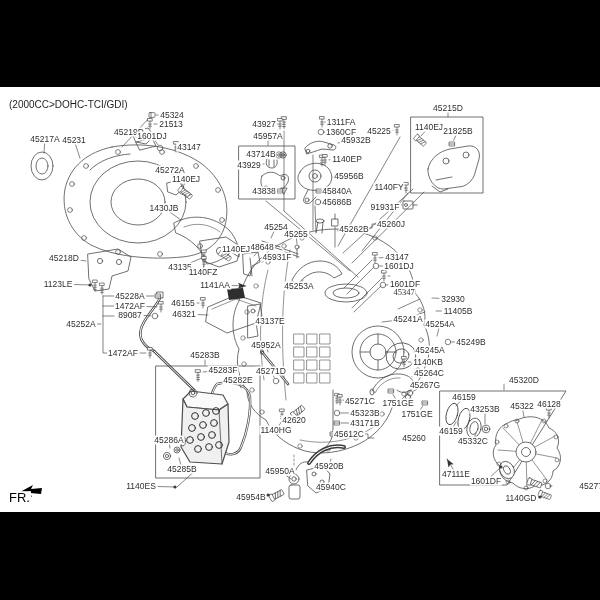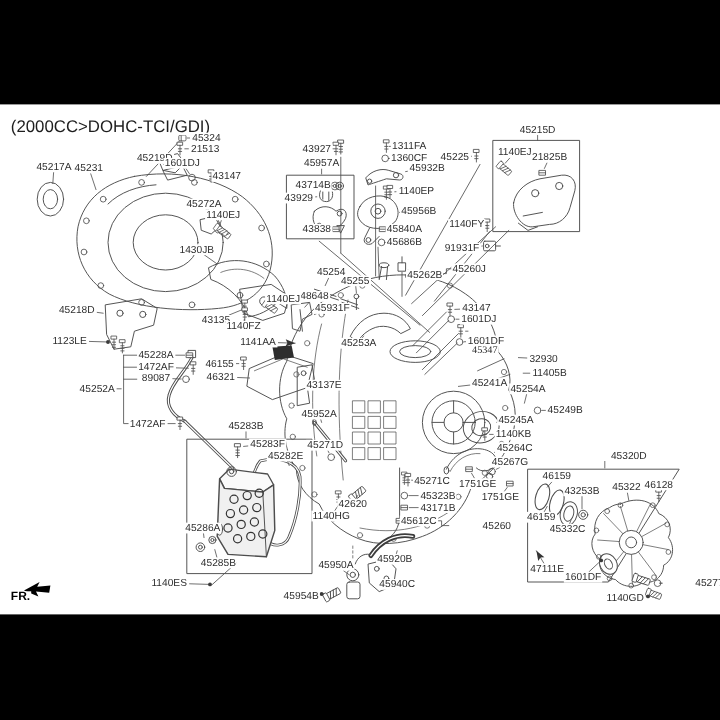--- a/index.html
+++ b/index.html
@@ -7,22 +7,22 @@
        font-family:"Liberation Sans",sans-serif;overflow:hidden;}
   .bar{position:absolute;left:0;width:600px;background:#000;z-index:10;}
   #bar-top{top:0;height:87px;}
   #bar-bottom{top:512px;height:88px;}
   #stage{position:absolute;left:0;top:0;width:600px;height:600px;}
   #art, #leader-svg{position:absolute;left:0;top:0;}
   #labels-layer{position:absolute;left:0;top:0;width:600px;height:600px;z-index:5;}
   .lbl{position:absolute;transform:translate(-50%,-50%);font-size:8.5px;line-height:1.05;
        color:#2f2f2f;white-space:nowrap;background:#fff;padding:0 1px;}
   .lbl.leftal{transform:translate(0,-50%);}
-  .hdr{font-size:14px;color:#1e1e1e;}
-  .fr{font-size:10px;font-weight:bold;color:#000;}
+  .hdr{font-size:10px;color:#1e1e1e;}
+  .fr{font-size:13px;font-weight:normal;color:#000;}
   svg{stroke-linecap:round;stroke-linejoin:round;}
 </style>
 </head>
 <body>
 
 <div id="stage">
 
 <svg id="art" width="600" height="600" viewBox="0 0 600 600" fill="none" stroke="#4d4d4d" stroke-width="0.8">
   <defs>
     <g id="boltv" stroke="#4d4d4d" fill="#fff">

